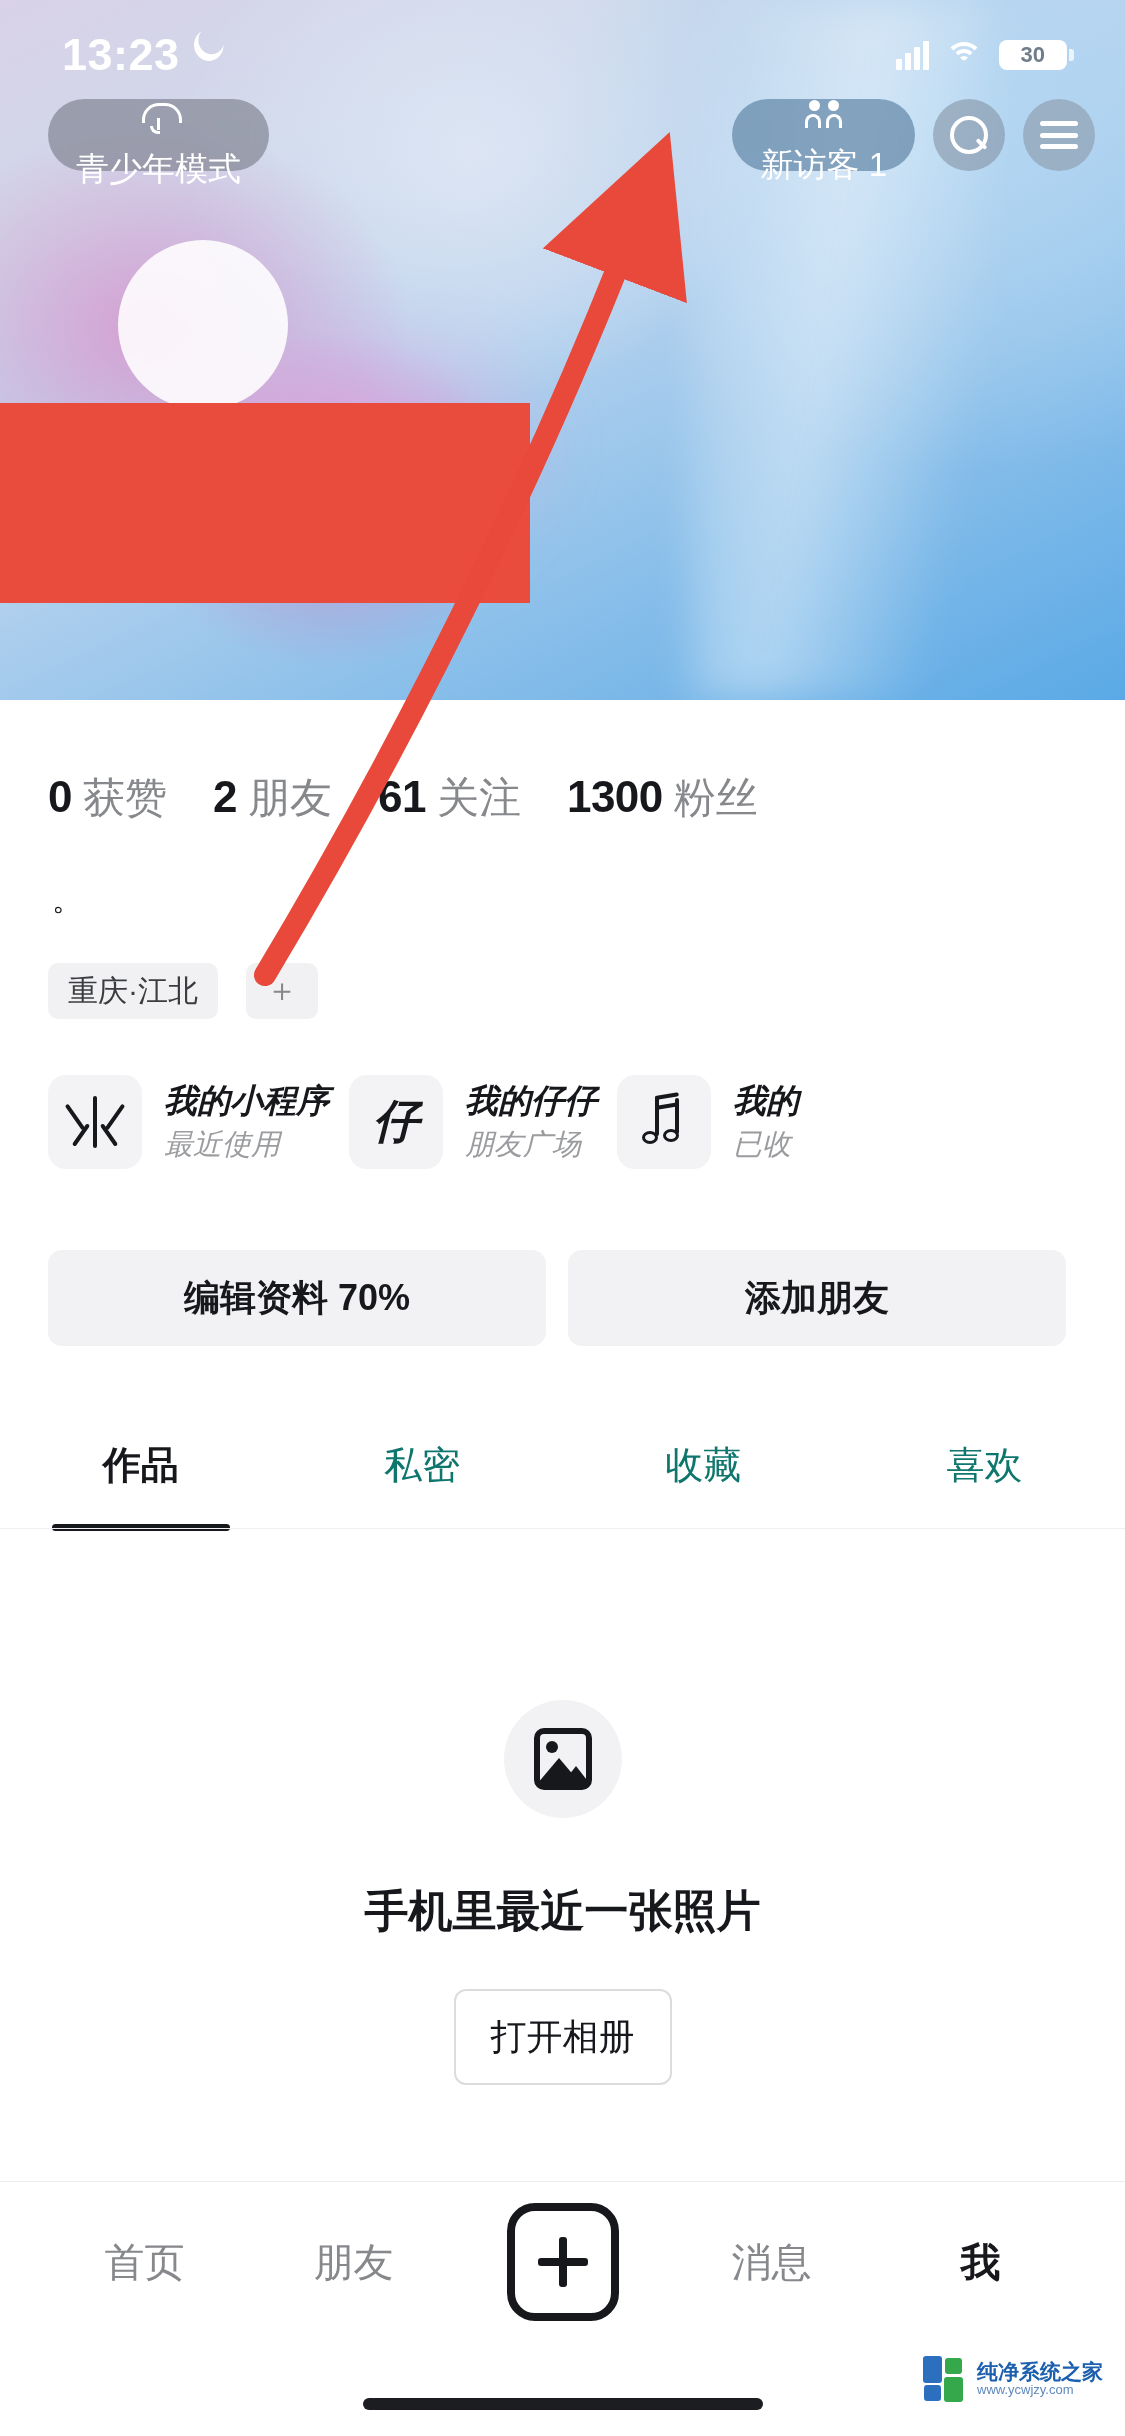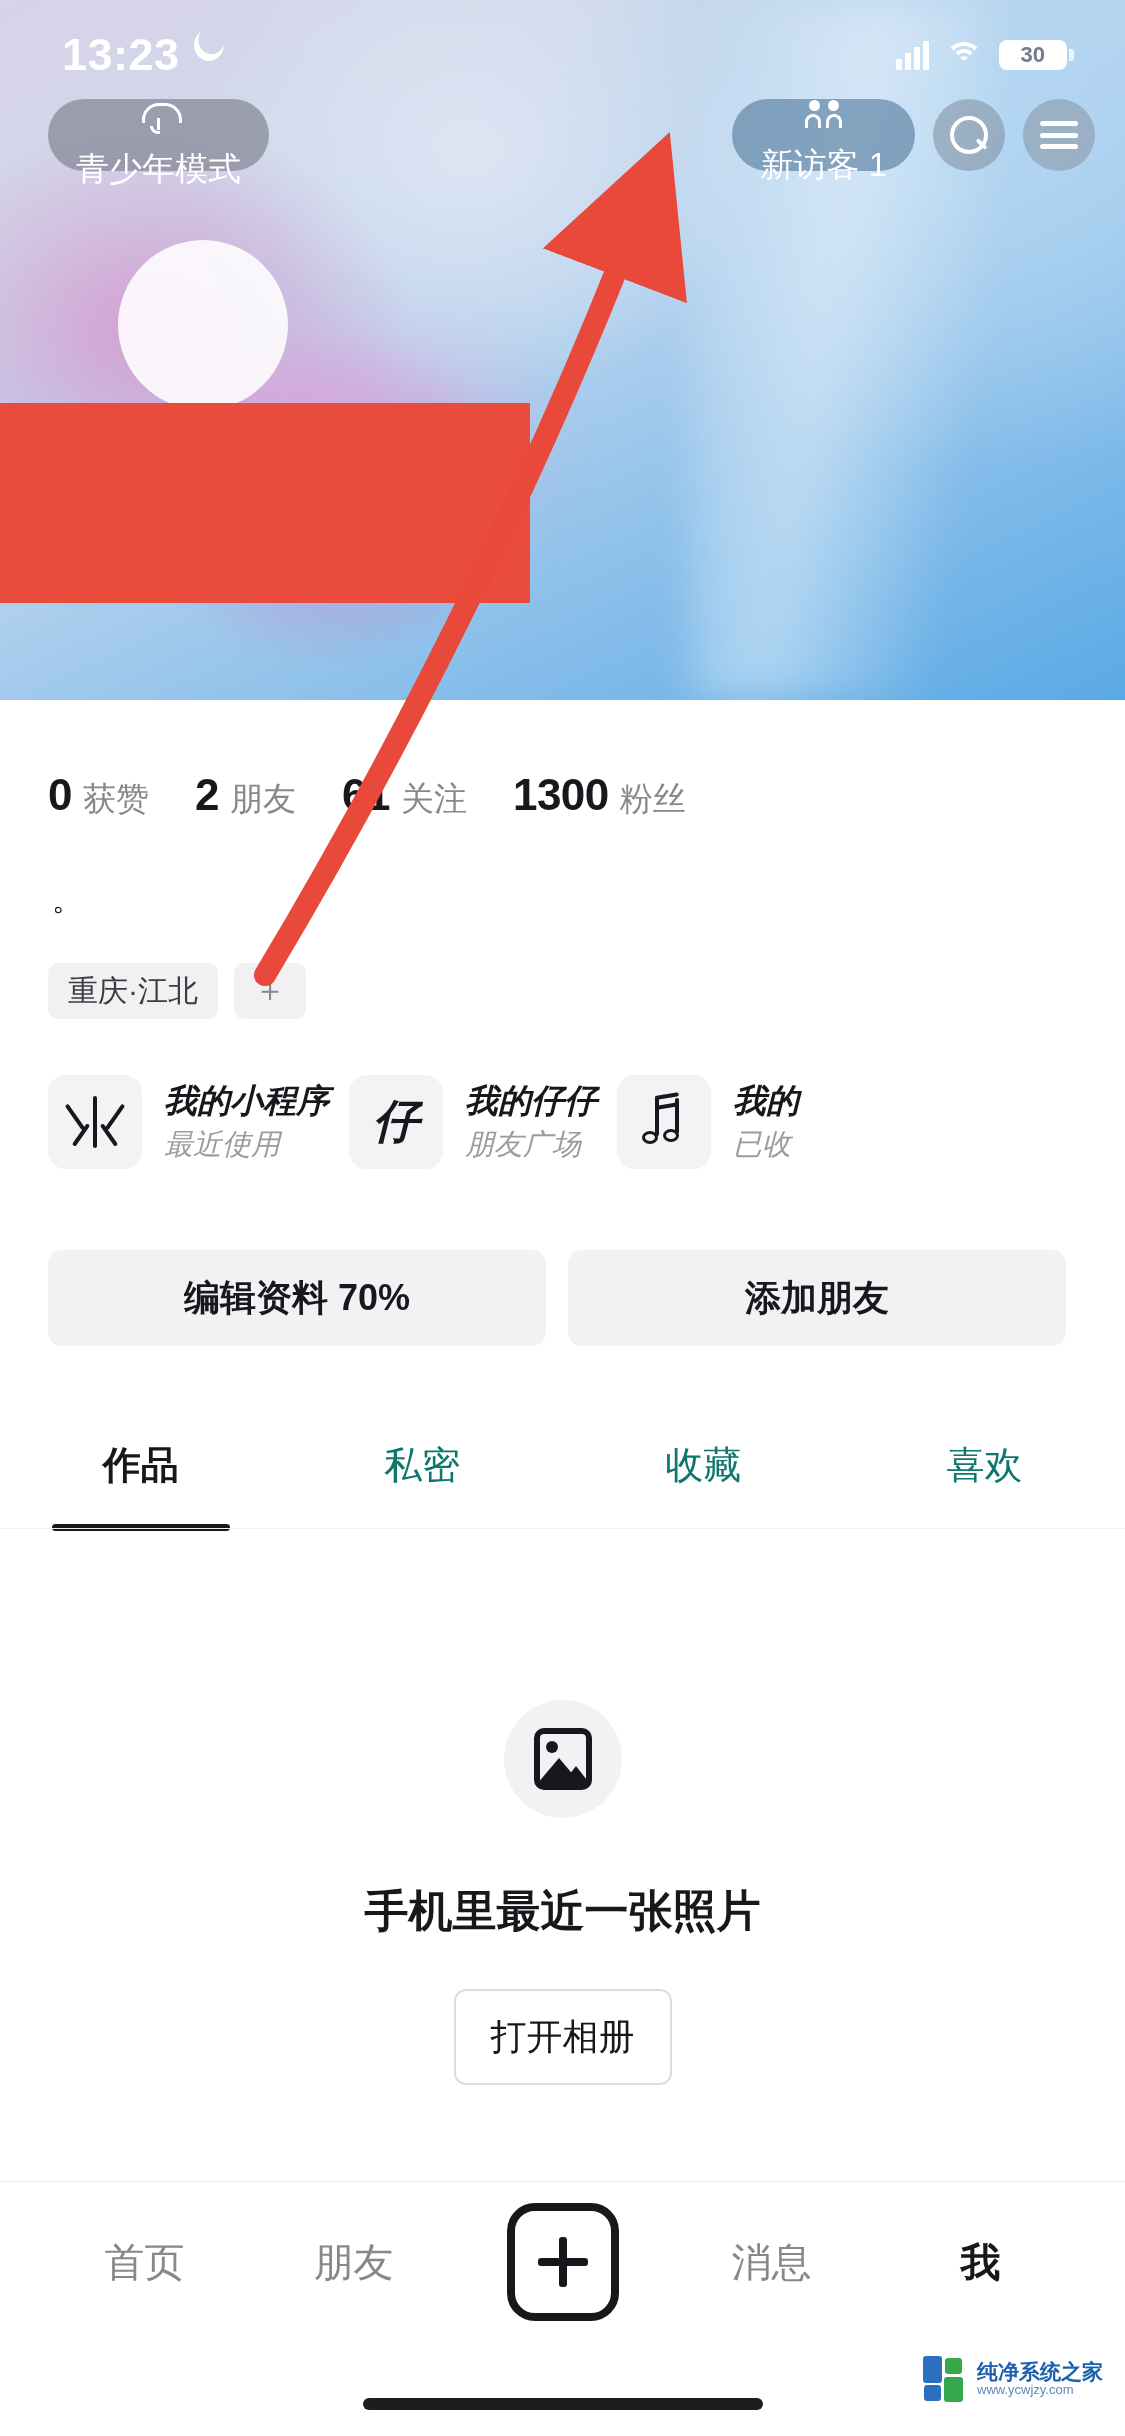--- a/index.html
+++ b/index.html
@@ -129,27 +129,27 @@
     position:absolute; left:0; top:700px; width:1125px; height:1483px;
     background:#fff; border-radius:26px 26px 0 0;
   }
 
   
   .stats{
     position:absolute; left:48px; top:770px; display:flex; align-items:baseline; gap:46px;
   }
   .stat{ display:flex; align-items:baseline; gap:11px; }
   .stat .num{ font-size:44px; font-weight:700; color:#16181c; letter-spacing:-0.5px; }
-  .stat .lbl{ font-size:33px; color:#86888c; }
+  .stat .lbl{ font-size:42px; color:#86888c; }
 
   
   .bio{ position:absolute; left:52px; top:880px; font-size:30px; color:#16181c; }
 
   
-  .tags{ position:absolute; left:48px; top:963px; display:flex; gap:16px; align-items:center; }
+  .tags{ position:absolute; left:48px; top:963px; display:flex; gap:28px; align-items:center; }
   .tag{
     height:56px; border-radius:10px; background:#f1f1f3; display:flex; align-items:center;
     padding:0 20px; font-size:30px; color:#3a3c40; white-space:nowrap;
   }
   .tag.add{ color:#86888c; gap:12px; }
   .tag .plus{ font-size:32px; color:#86888c; }
 
   
   .services{ position:absolute; left:48px; top:1075px; display:flex; gap:20px;font-style:italic; }
   .svc{ display:flex; align-items:center; gap:22px; }

